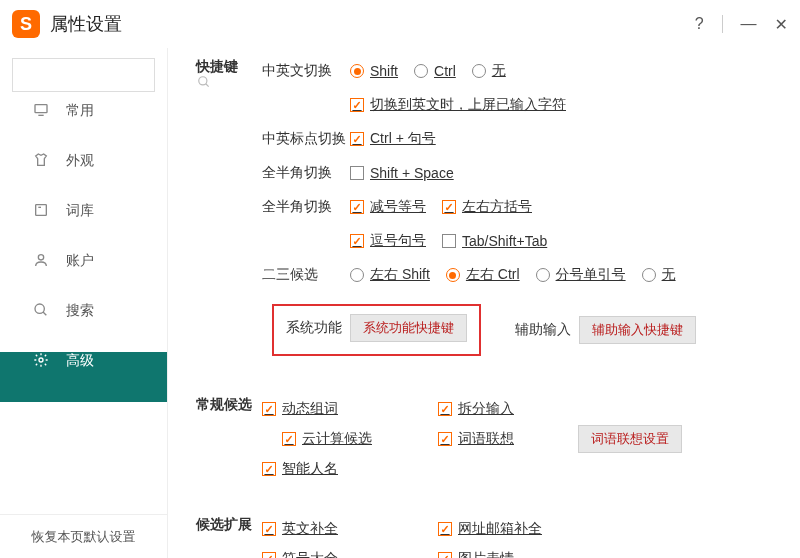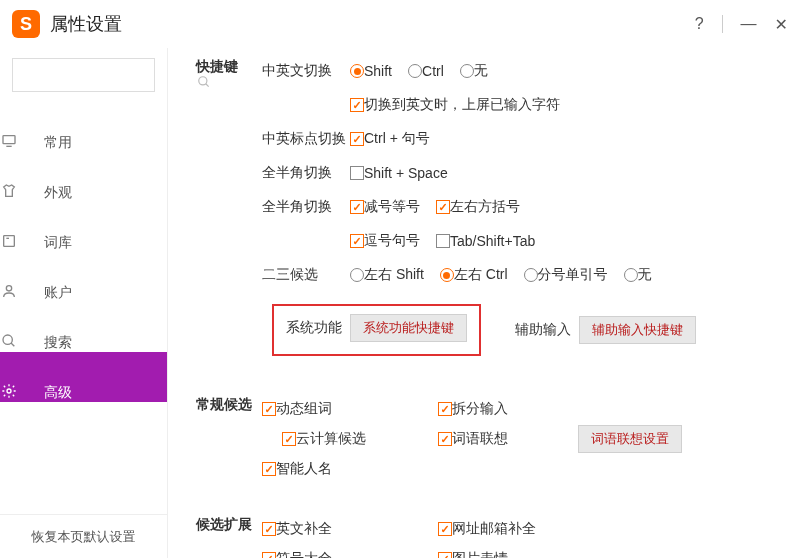--- a/index.html
+++ b/index.html
@@ -10,33 +10,33 @@
 .win-controls { margin-left: auto; display: flex; align-items: center; gap: 18px; color: #555; }
 .win-controls span { cursor: pointer; font-size: 16px; }
 .sep { width: 1px; height: 18px; background: #ccc; }
 .body { display: flex; height: calc(100% - 48px); }
 .sidebar { width: 168px; border-right: 1px solid #eee; display: flex; flex-direction: column; background: #fff; }
 .search-wrap { padding: 10px 12px; }
 .search-box { display: flex; border: 1px solid #ddd; height: 32px; padding: 16px 8px; color: #aaa; }
 .search-box input { border: none; outline: none; flex: 1; font-size: 13px; color: #888; background: transparent; }
 .search-box .si { font-size: 14px; color: #bbb; }
 .nav { flex: 1; }
-.nav-item { display: flex; align-items: flex-end; height: 50px; gap: 26px; color: #555; font-size: 14px; cursor: pointer; }
+.nav-item { display: flex; align-items: flex-start; height: 50px; padding-left: 32px; gap: 16px; color: #555; font-size: 14px; cursor: pointer; }
 .nav-item .ico { width: 18px; text-align: center; color: #888; }
-.nav-item.active { background: #a21caf; color: #fff; }
+.nav-item.active { background: #0f766e; color: #fff; }
 .nav-item.active .ico { color: #fff; }
 .restore { height: 44px; border-top: 1px solid #eee; display: flex; align-items: center; justify-content: center; font-size: 13px; color: #555; cursor: pointer; }
 .content { flex: 1; padding: 8px 18px 0 28px; overflow: hidden; font-size: 14px; color: #333; }
 .section { display: flex; margin-bottom: 30px; }
 .sec-label { width: 66px; flex-shrink: 0; font-weight: 600; color: #333; padding-top: 2px; }
 .sec-body { flex: 1; }
 .row { display: flex; align-items: center; min-height: 30px; margin-bottom: 4px; flex-wrap: nowrap; }
 .row-label { width: 88px; flex-shrink: 0; color: #333; }
 .row-label.indent { width: 88px; }
-.radio, .check { display: inline-flex; align-items: center; margin-right: 16px; cursor: pointer; white-space: nowrap; }
+.radio, .check { display: inline-flex; align-items: center; margin-right: 16px; gap: 6px; cursor: pointer; white-space: nowrap; text-decoration: underline; }
 .r-ind { width: 14px; height: 14px; border: 1.5px solid #888; border-radius: 50%; display: inline-flex; align-items: center; justify-content: center; }
 .radio.sel .r-ind { border-color: #ff6a00; }
 .radio.sel .r-ind::after { content: ""; width: 7px; height: 7px; background: #ff6a00; border-radius: 50%; }
 .c-ind { width: 14px; height: 14px; border: 1.5px solid #888; display: inline-flex; align-items: center; justify-content: center; }
 .check.sel .c-ind { border-color: #ff6a00; }
 .check.sel .c-ind::after { content: "✓"; color: #ff6a00; font-size: 11px; line-height: 1; font-weight: bold; }
 .btn { display: inline-block; background: #e8e8e8; border: 1px solid #d0d0d0; padding: 4px 12px; font-size: 13px; color: #b91c1c; cursor: pointer; white-space: nowrap; }
 .sys-row { display: flex; align-items: center; gap: 10px; padding: 8px 10px; margin-top: 6px; }
 .sys-row .group { display: flex; align-items: center; gap: 8px; }
 .redbox { border: 2.5px solid #e03030; border-radius: 0; padding: 8px 12px 12px 12px; display: inline-flex; align-items: center; gap: 8px; }

